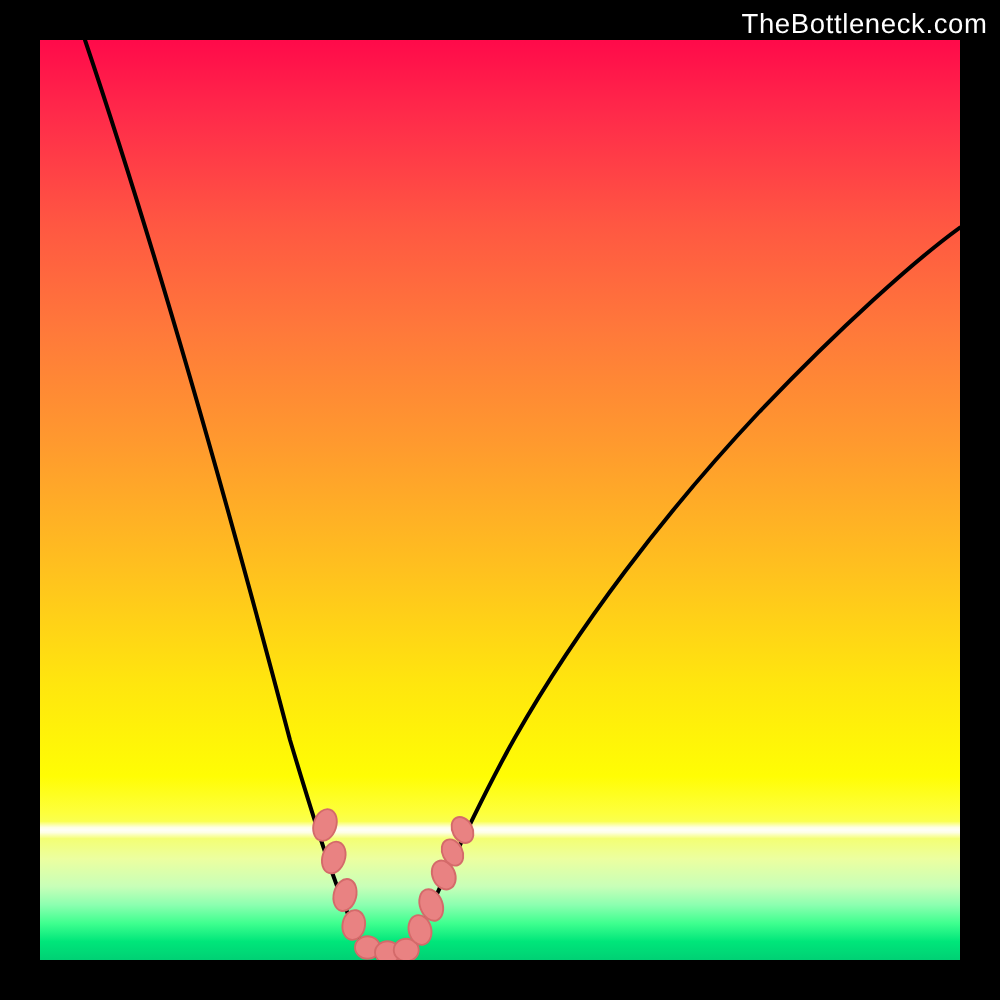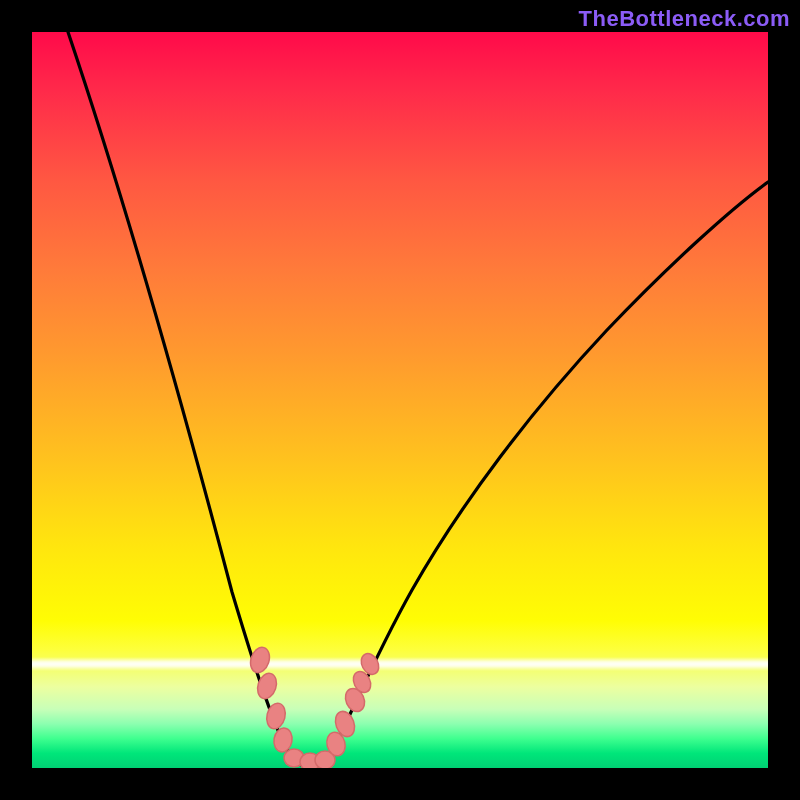--- a/index.html
+++ b/index.html
@@ -63,24 +63,24 @@
   }
   .curve-layer {
     position: absolute;
     inset: 0;
     pointer-events: none;
   }
   .watermark {
     position: absolute;
     top: 6px;
     right: 10px;
-    color: #8b5cf6;
+    color: #ffffff;
     font-size: 22px;
     letter-spacing: 0.5px;
-    font-weight: 700;
+    font-weight: 400;
   }
 </style>
 </head>
 <body>
 
 <div class="frame">
 
   <div class="plot">
 
     <div class="heatmap"></div>

